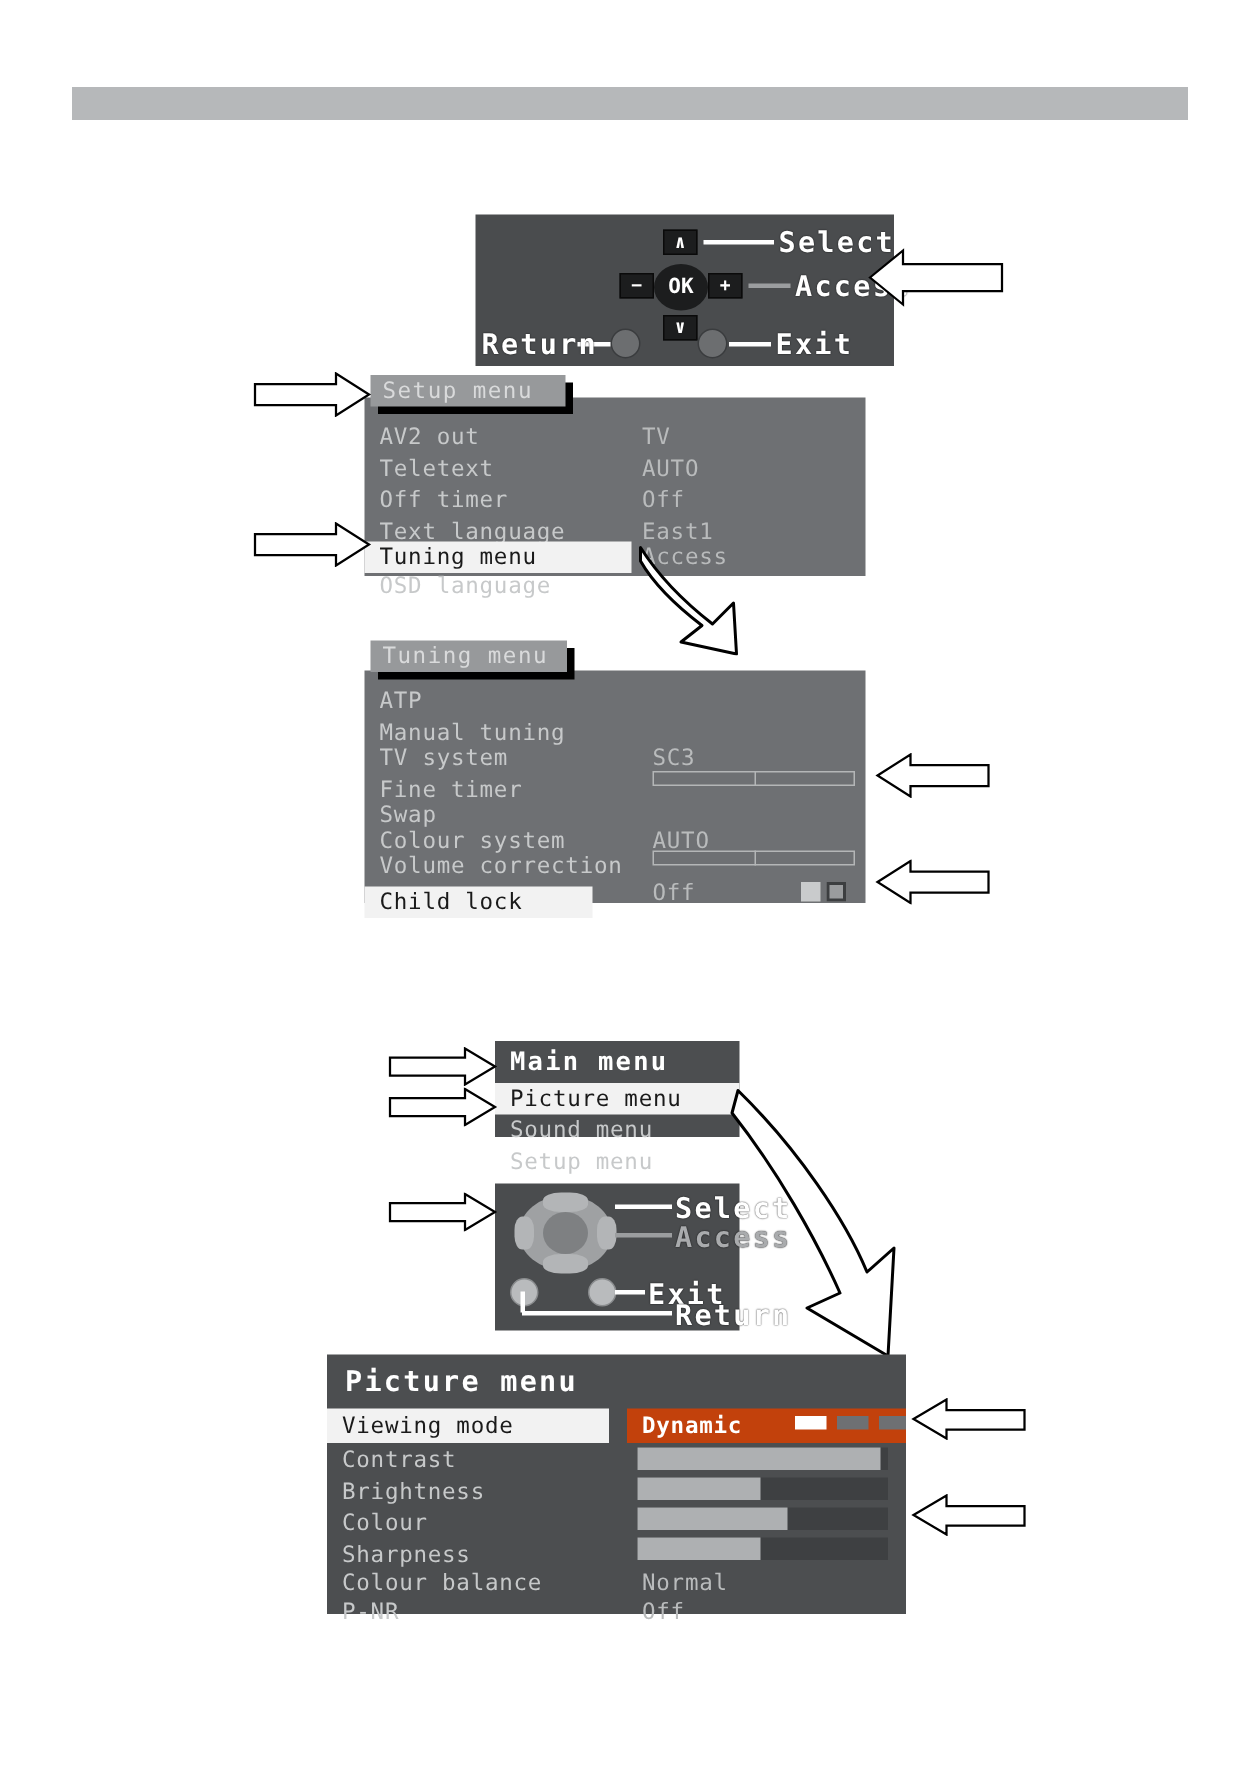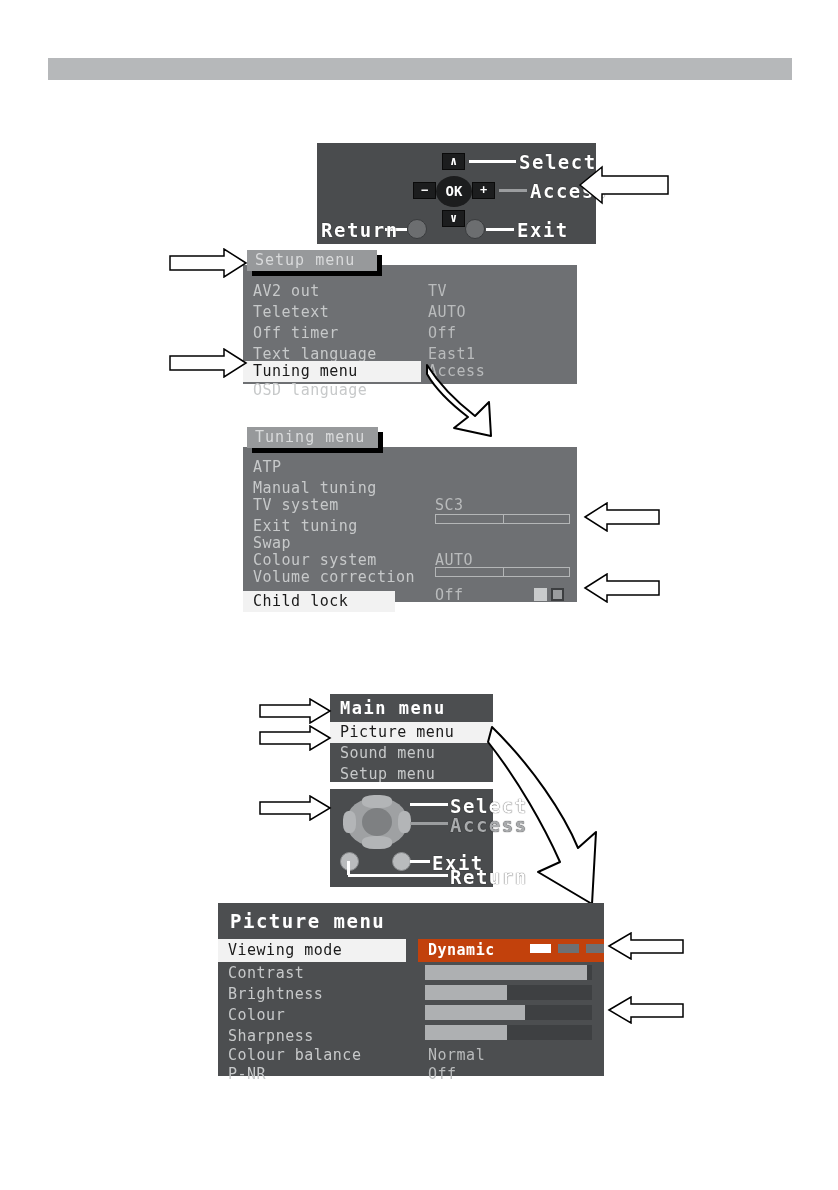--- a/index.html
+++ b/index.html
@@ -276,21 +276,21 @@
       <span class="lbl">ATP</span>
     </div>
     <div class="row" style="top:31px; width:334px;">
       <span class="lbl">Manual tuning</span>
     </div>
     <div class="row" style="top:48px; width:334px;">
       <span class="lbl">TV system</span>
       <span class="val val-text" style="left:192px;">SC3</span>
     </div>
     <div class="row" style="top:69px; width:334px;">
-      <span class="lbl">Exit tuning</span>
+      <span class="lbl">Fine timer</span>
     </div>
 
     <div class="bar-outline" style="left:192px; top:67px; width:135px; height:10px;">
       <div class="tick" style="left:67px;"></div>
     </div>
 
     <div class="row" style="top:86px; width:334px;">
       <span class="lbl">Swap</span>
     </div>
     <div class="row" style="top:120px; width:334px;">
@@ -322,21 +322,21 @@
       <polygon points="2,15 24,1 24,8 76,8 76,22 24,22 24,29" fill="#ffffff" stroke="#000000" stroke-width="1.5"></polygon>
     </svg>
   </div>
 
   <div class="arrow" style="left:583px; top:573px;">
     <svg width="78" height="30" viewBox="0 0 78 30">
       <polygon points="2,15 24,1 24,8 76,8 76,22 24,22 24,29" fill="#ffffff" stroke="#000000" stroke-width="1.5"></polygon>
     </svg>
   </div>
 
-  <div class="osd osd-dark" style="left:330px; top:694px; width:163px; height:88px;">
+  <div class="osd osd-dark" style="left:330px; top:694px; width:163px; height:64px;">
     <div style="position:absolute; left:10px; top:4px; color:#ffffff; font-size:17px; font-weight:bold; letter-spacing:1.5px;">Main menu</div>
 
     <div class="row sel" style="top:28px; width:163px;">
       <span class="lbl">Picture menu</span>
     </div>
     <div class="row" style="top:49px; width:163px;">
       <span class="lbl">Sound menu</span>
     </div>
     <div class="row" style="top:70px; width:163px;">
       <span class="lbl">Setup menu</span>

